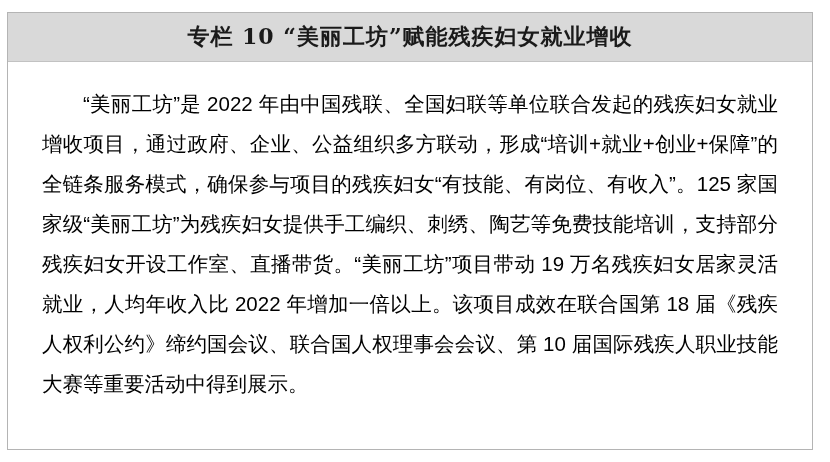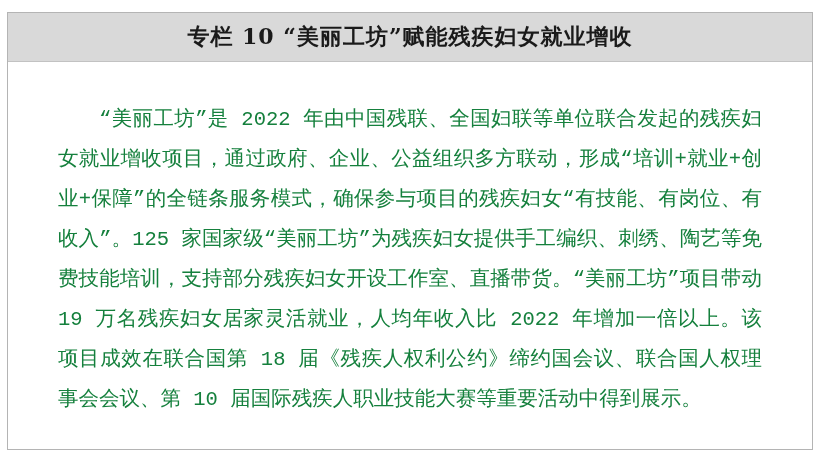--- a/index.html
+++ b/index.html
@@ -42,28 +42,28 @@
     color: #1a1a1a;
     font-family: "DejaVu Serif", "Liberation Serif", serif;
     white-space: nowrap;
   }
 
   .callout-body {
     padding: 22px 34px 18px 34px;
   }
 
   .callout-paragraph {
-    margin: 16px;
+    margin: 0;
     font-size: 20.5px;
     line-height: 40px;
-    color: #15803d;
+    color: #000000;
     text-align: justify;
     text-justify: inter-ideograph;
     text-indent: 2em;
-    font-family: Liberation Mono, monospace;
+    font-family: Liberation Sans, sans-serif;
   }
 </style>
 </head>
 <body>
 
 <div class="callout-box">
   <div class="callout-title-bar">
     <div class="callout-title">专栏 10   “美丽工坊”赋能残疾妇女就业增收</div>
   </div>
   <div class="callout-body">

